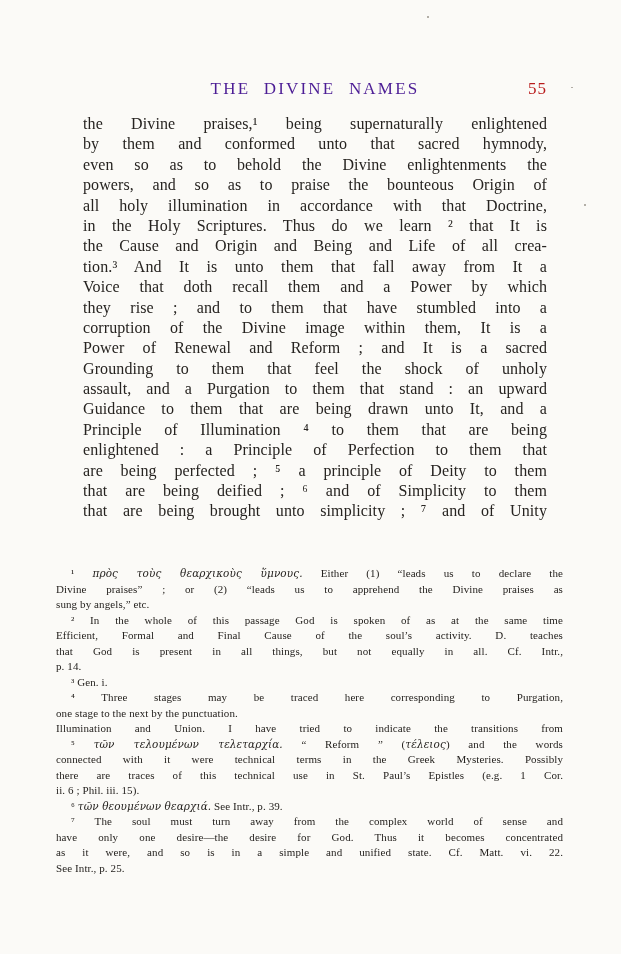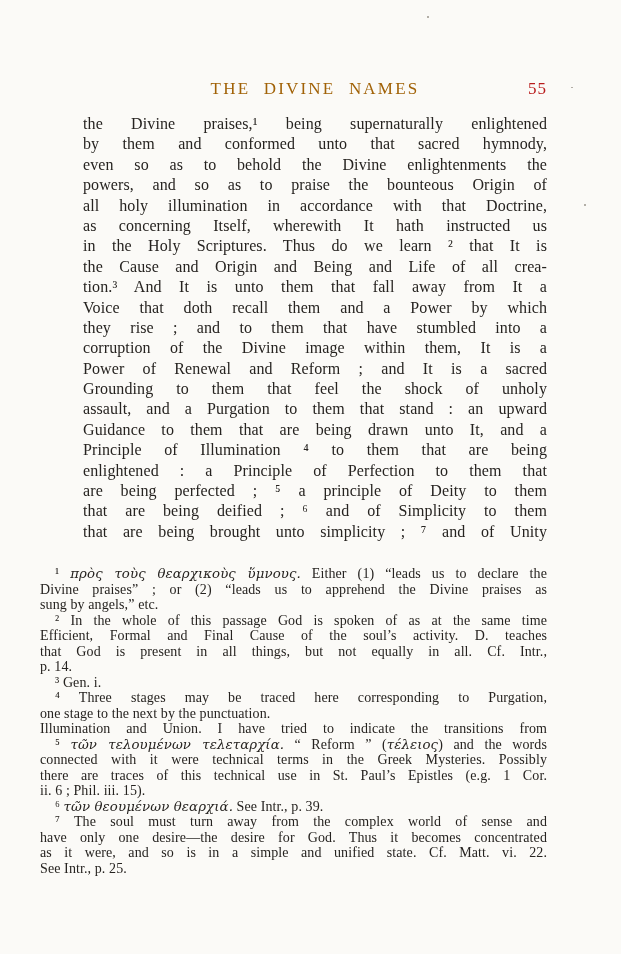--- a/index.html
+++ b/index.html
@@ -19,21 +19,21 @@
     top: 79px;
     width: 464px;
     height: 22px;
   }
   .running-title {
     display: block;
     text-align: center;
     font-size: 17px;
     letter-spacing: 2.2px;
     word-spacing: 7px;
-    color: #a16207;
+    color: #4c1d95;
   }
   .folio {
     position: absolute;
     right: 0;
     top: 0;
     font-size: 17px;
     letter-spacing: 1px;
     color: #b91c1c;
   }
   
@@ -54,24 +54,24 @@
     text-align: justify;
     text-align-last: justify;
     white-space: normal;
     overflow: hidden;
   }
   .line.end { text-align-last: left; }
   .line.ind { text-indent: 15px; }
   
   .footnotes {
     position: absolute;
-    left: 40px;
+    left: 56px;
     top: 566px;
     width: 507px;
-    font-size: 14px;
+    font-size: 11px;
     letter-spacing: 0.1px;
   }
   .footnotes .line {
     line-height: 15.5px;
     height: 15.5px;
   }
   .greek { font-style: italic; font-family: "DejaVu Serif", serif; font-size: 0.95em; }
   .it { }
   
   .speck { position: absolute; background: #9a948c; border-radius: 50%; }
@@ -87,21 +87,20 @@
     <span class="running-title">THE DIVINE NAMES</span>
     <span class="folio">55</span>
   </div>
 
   <div class="body-text" id="body-lines">
       <div class="line"><span>the Divine praises,¹ being supernaturally enlightened</span></div>
       <div class="line"><span>by them and conformed unto that sacred hymnody,</span></div>
       <div class="line"><span>even so as to behold the Divine enlightenments the</span></div>
       <div class="line"><span>powers, and so as to praise the bounteous Origin of</span></div>
       <div class="line"><span>all holy illumination in accordance with that Doctrine,</span></div>
-      <div class="line"><span>as concerning Itself, wherewith It hath instructed us</span></div>
       <div class="line"><span>in the Holy Scriptures.  Thus do we learn ² that It is</span></div>
       <div class="line"><span>the Cause and Origin and Being and Life of all crea-</span></div>
       <div class="line"><span>tion.³  And It is unto them that fall away from It a</span></div>
       <div class="line"><span>Voice that doth recall them and a Power by which</span></div>
       <div class="line"><span>they rise ; and to them that have stumbled into a</span></div>
       <div class="line"><span>corruption of the Divine image within them, It is a</span></div>
       <div class="line"><span>Power of Renewal and Reform ; and It is a sacred</span></div>
       <div class="line"><span>Grounding to them that feel the shock of unholy</span></div>
       <div class="line"><span>assault, and a Purgation to them that stand : an upward</span></div>
       <div class="line"><span>Guidance to them that are being drawn unto It, and a</span></div>

